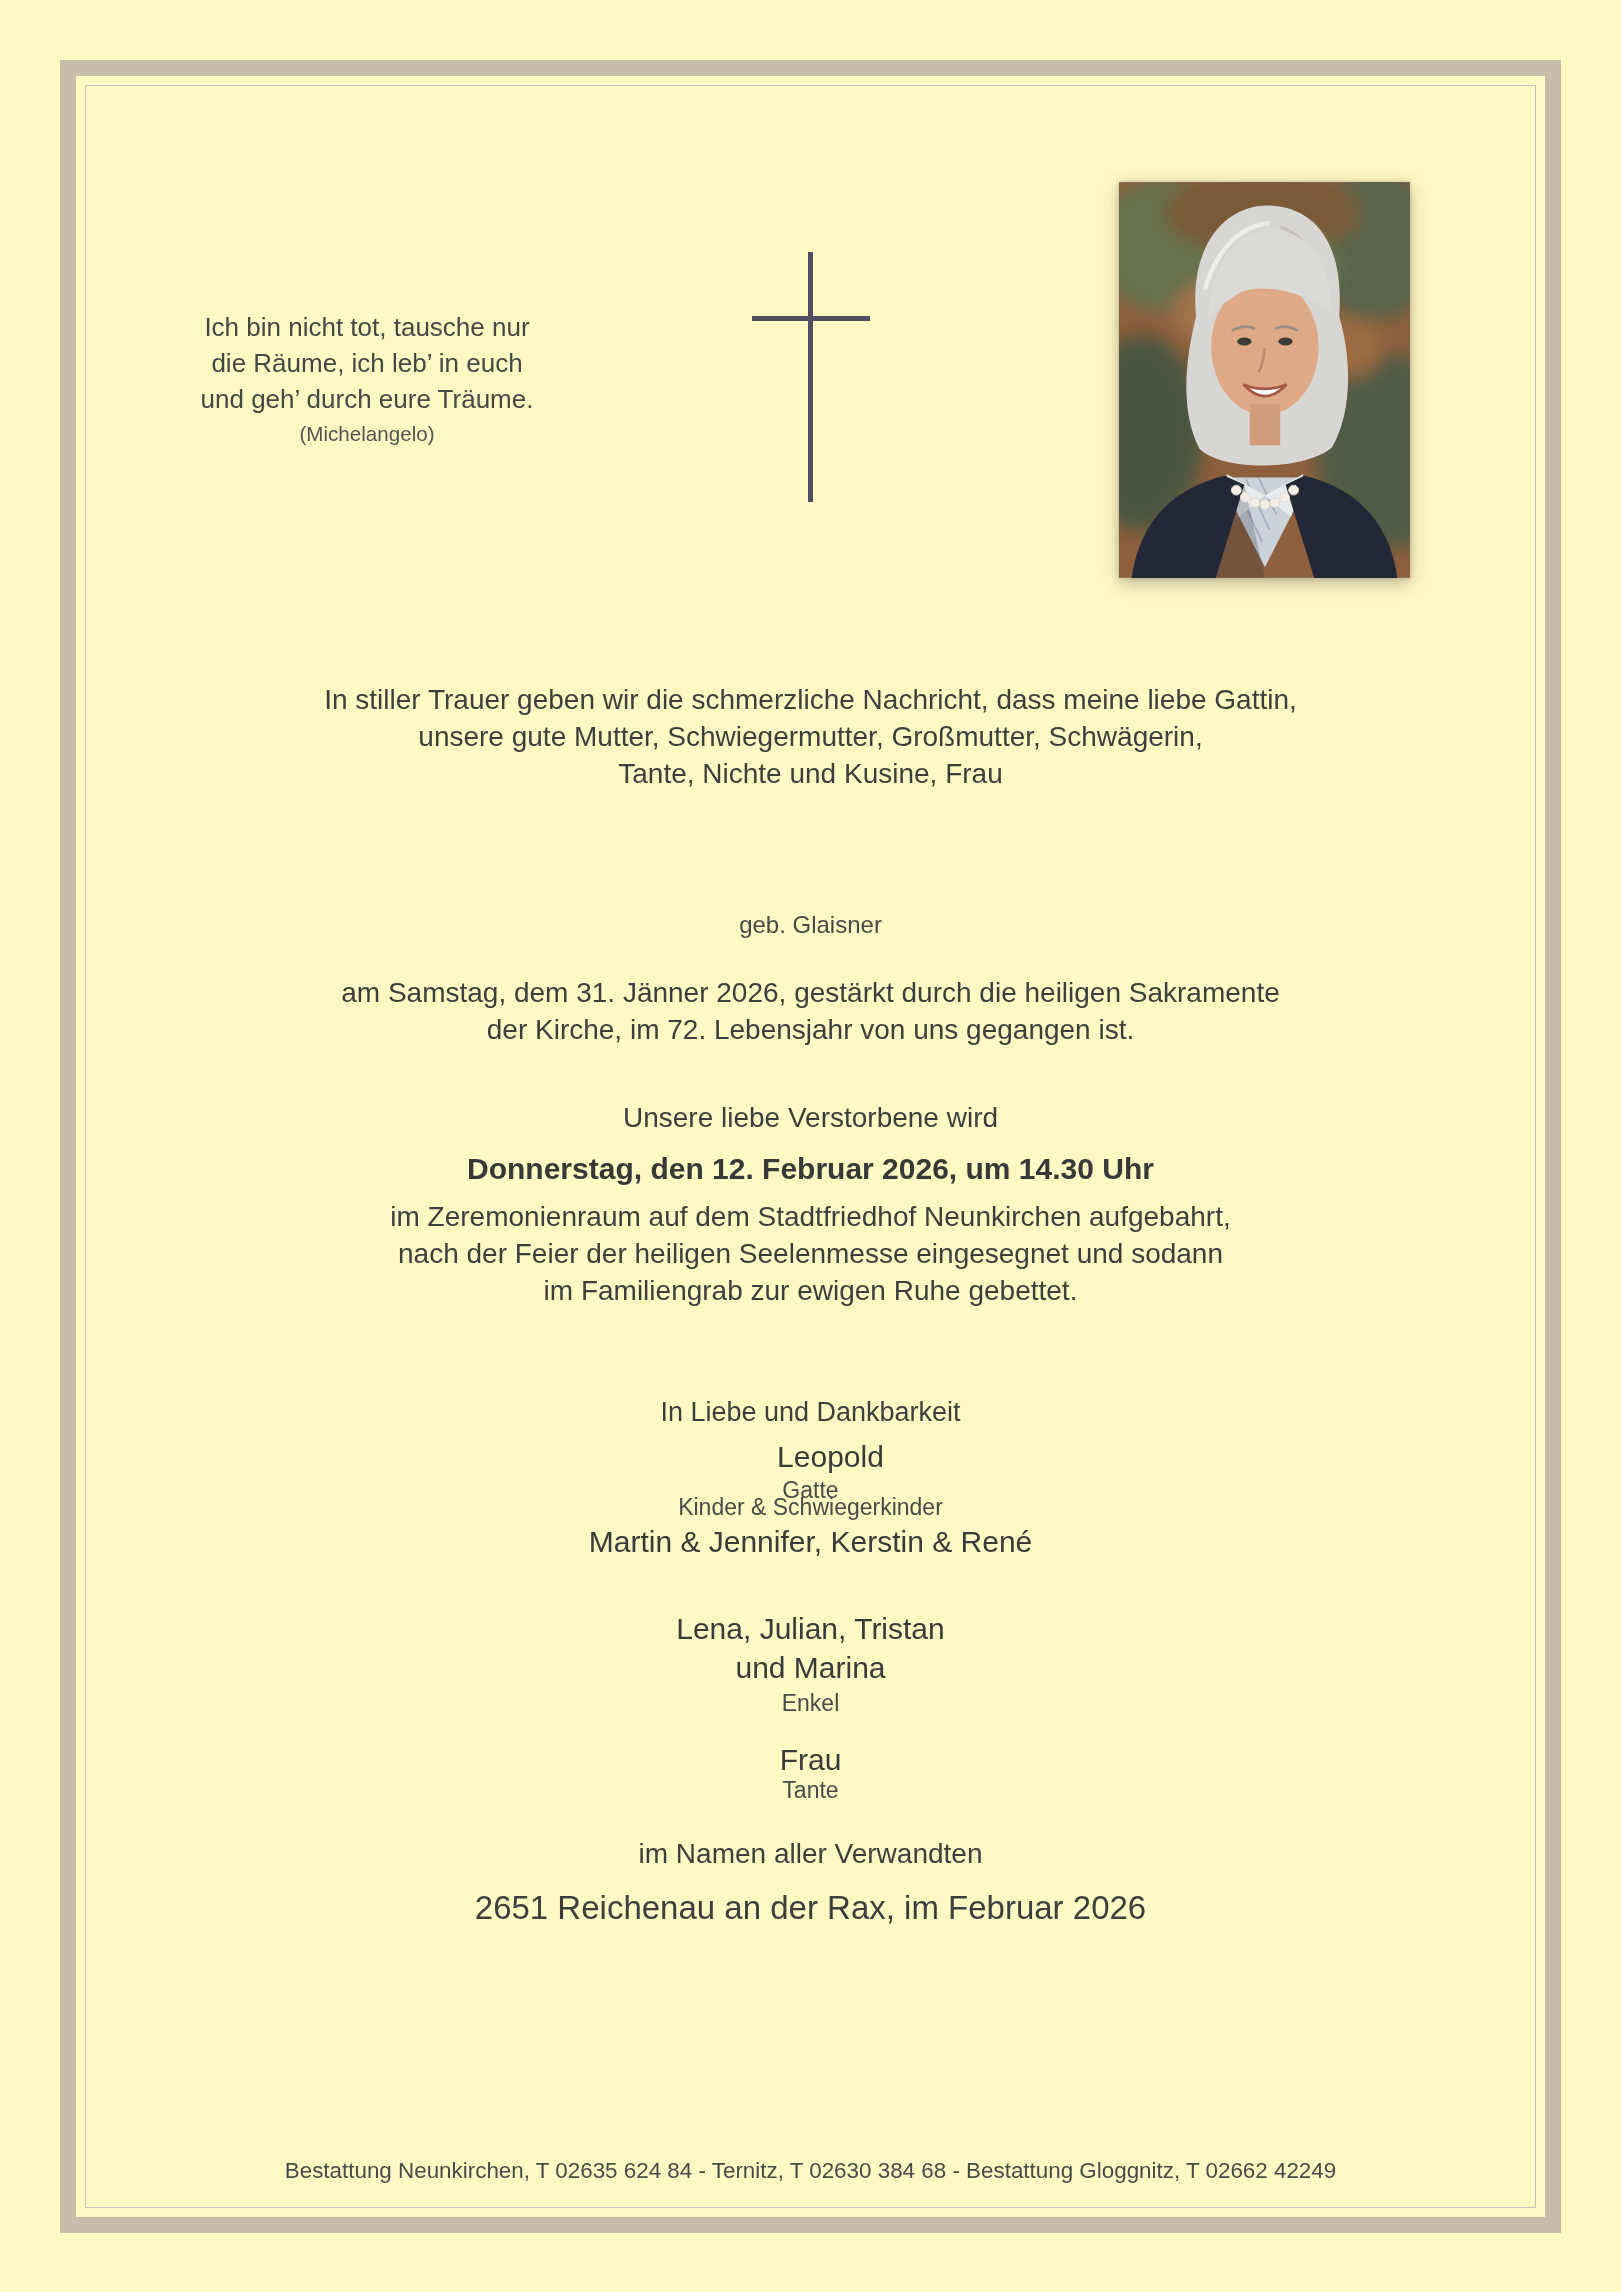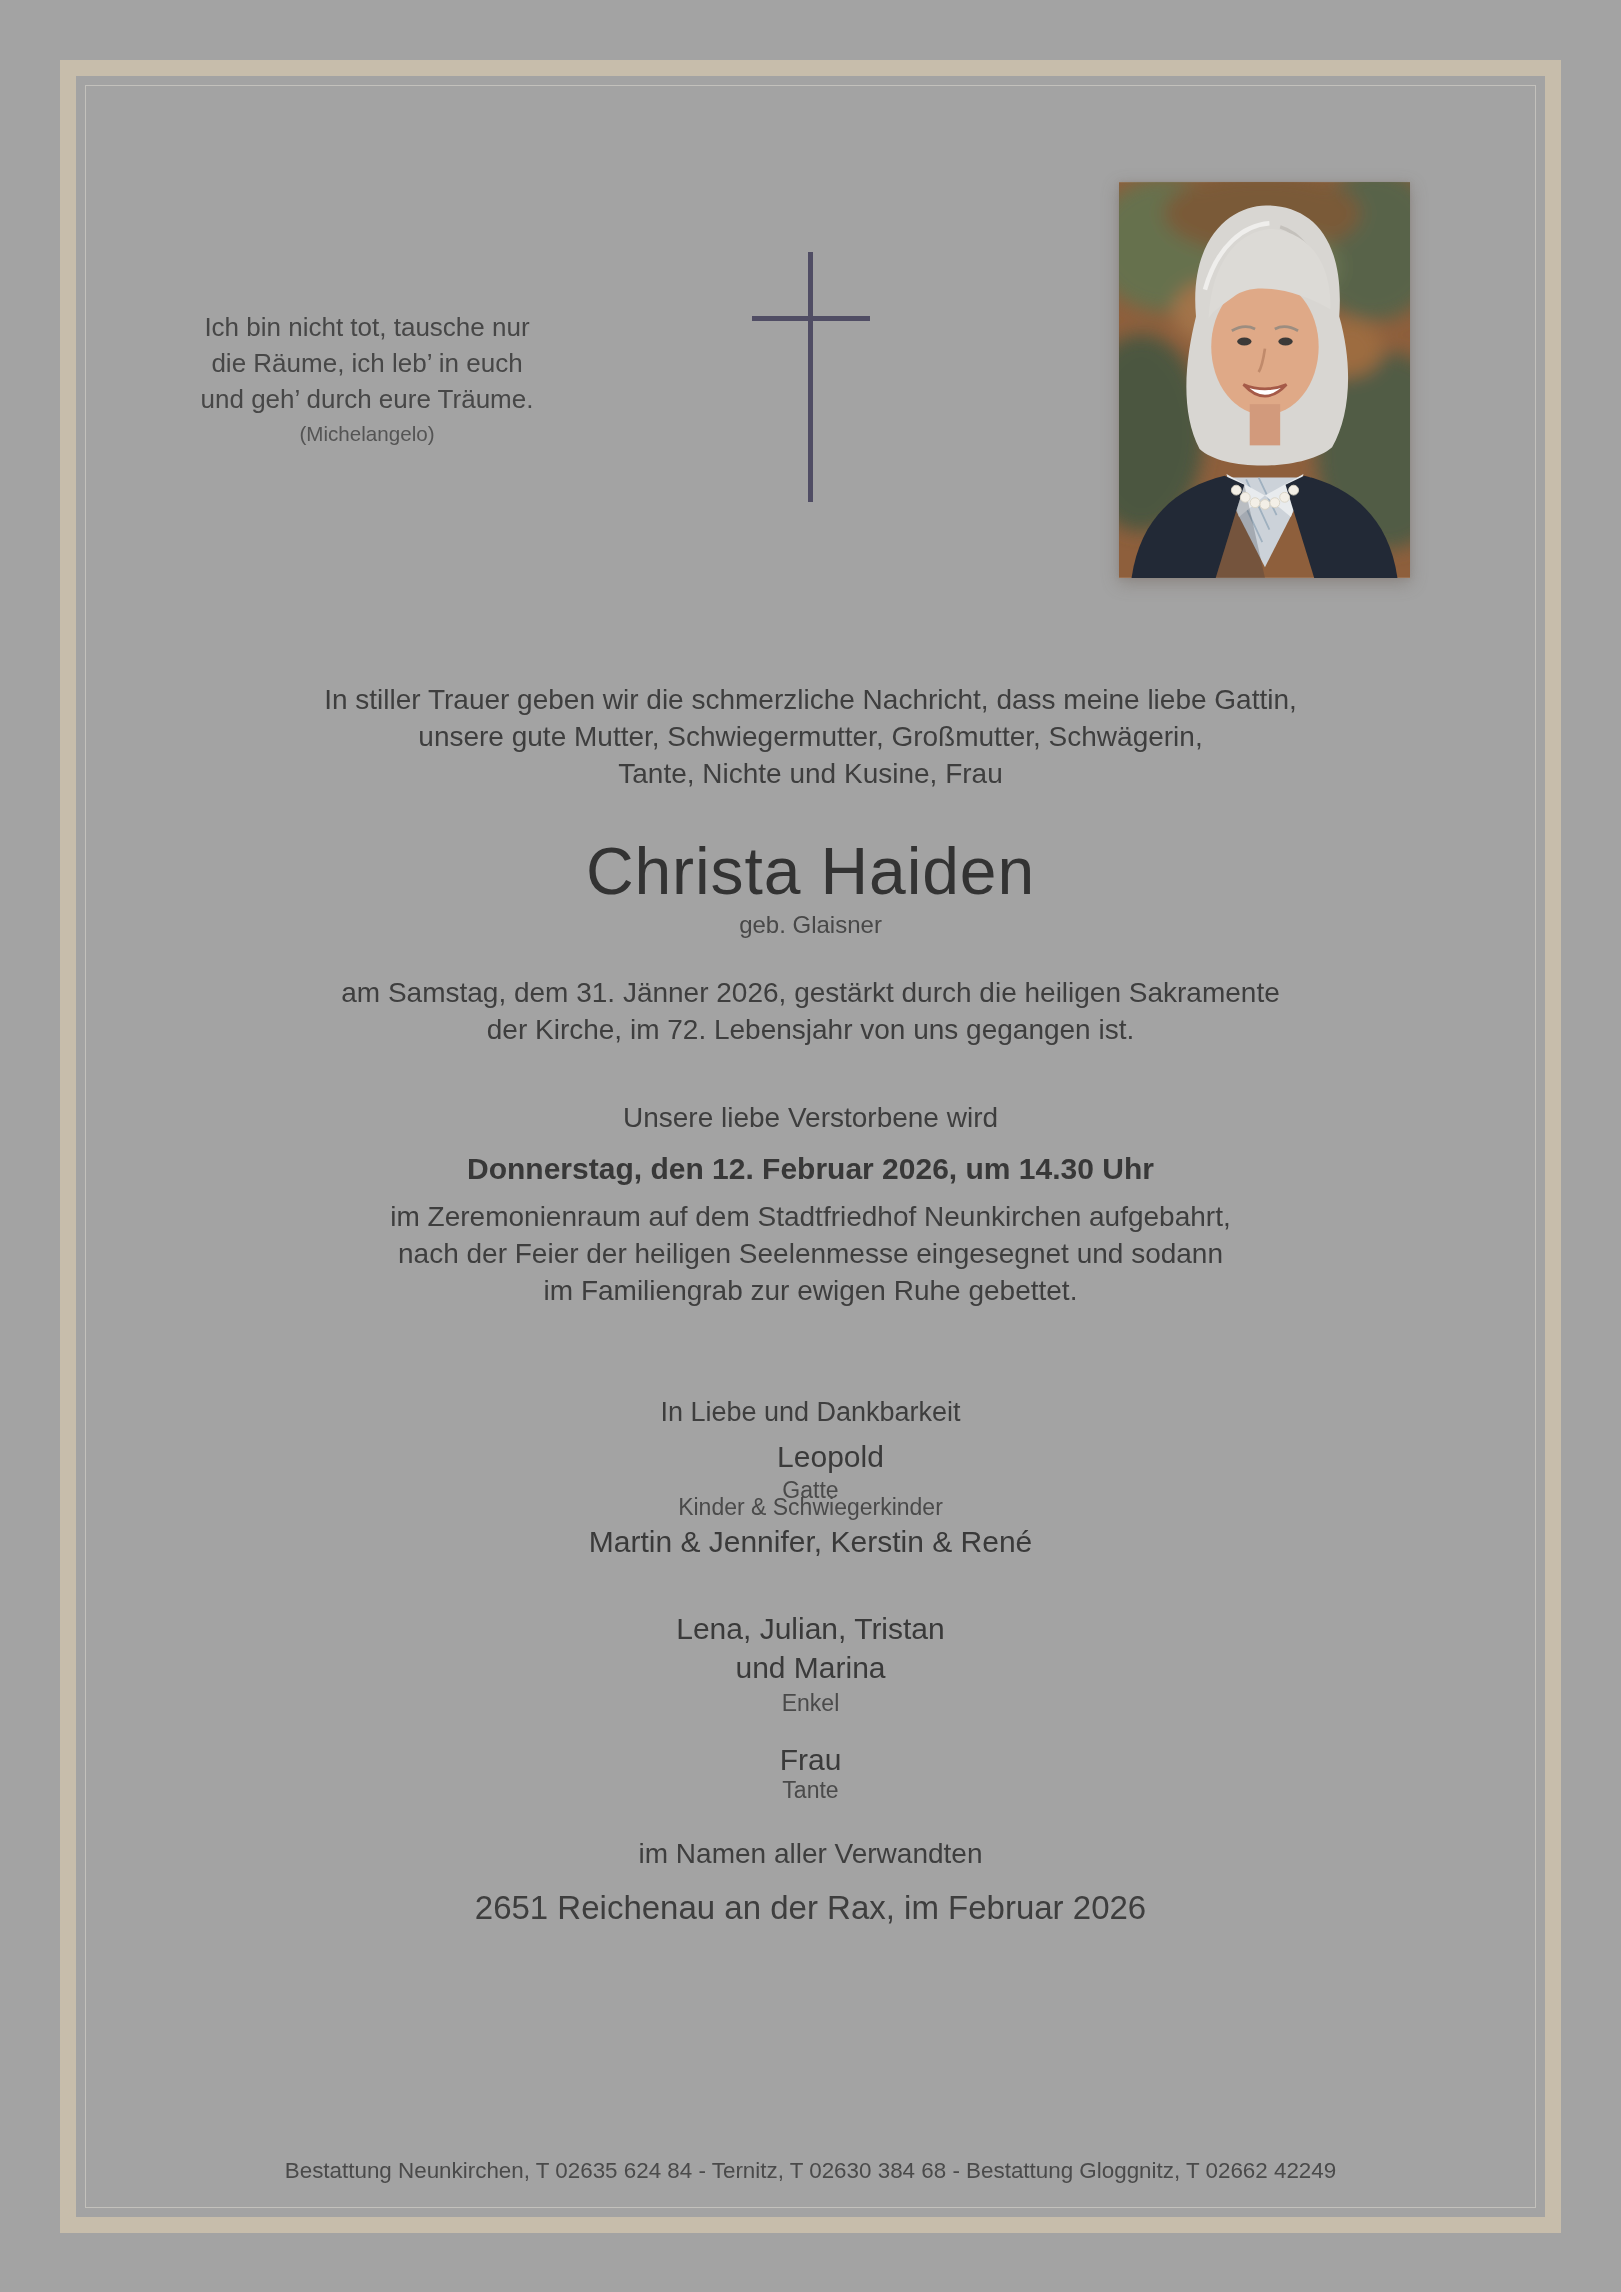--- a/index.html
+++ b/index.html
@@ -1,17 +1,17 @@
 <!DOCTYPE html>
 <html style="font-size:14.3px"><head>
 <meta charset="utf-8">
 <style>
   html,body{margin:0;padding:0;background:#ffffff;}
   .page{
-    position:relative;width:1621px;height:2293px;background:#a3a3a3;
+    position:relative;width:1621px;height:2293px;background:#fef9c3;
     font-family:"Liberation Sans","DejaVu Sans",sans-serif;color:#3e3e3e;overflow:hidden;
   }
   
   .frame-band{position:absolute;inset:60px;border:16px solid #c7bdab;pointer-events:none;}
   .frame-line{position:absolute;inset:85px;border:0.9px solid #c3c1bc;pointer-events:none;}
 
   .centered{position:absolute;left:0;right:0;text-align:center;}
 
   .quote{position:absolute;left:143px;top:309px;width:448px;text-align:center;
          font-size:26px;line-height:36px;color:#474747;}
@@ -126,21 +126,20 @@
       </g>
     </svg>
   </div>
 
   <div class="centered intro-text">
     <div>In stiller Trauer geben wir die schmerzliche Nachricht, dass meine liebe Gattin,</div>
     <div>unsere gute Mutter, Schwiegermutter, Großmutter, Schwägerin,</div>
     <div>Tante, Nichte und Kusine, Frau</div>
   </div>
 
-  <div class="centered deceased-name">Christa Haiden</div>
   <div class="centered maiden-name">geb. Glaisner</div>
 
   <div class="centered death-text">
     <div>am Samstag, dem 31. Jänner 2026, gestärkt durch die heiligen Sakramente</div>
     <div>der Kirche, im 72. Lebensjahr von uns gegangen ist.</div>
   </div>
 
   <div class="centered service-intro">Unsere liebe Verstorbene wird</div>
   <div class="centered service-datetime">Donnerstag, den 12. Februar 2026, um 14.30 Uhr</div>
 

